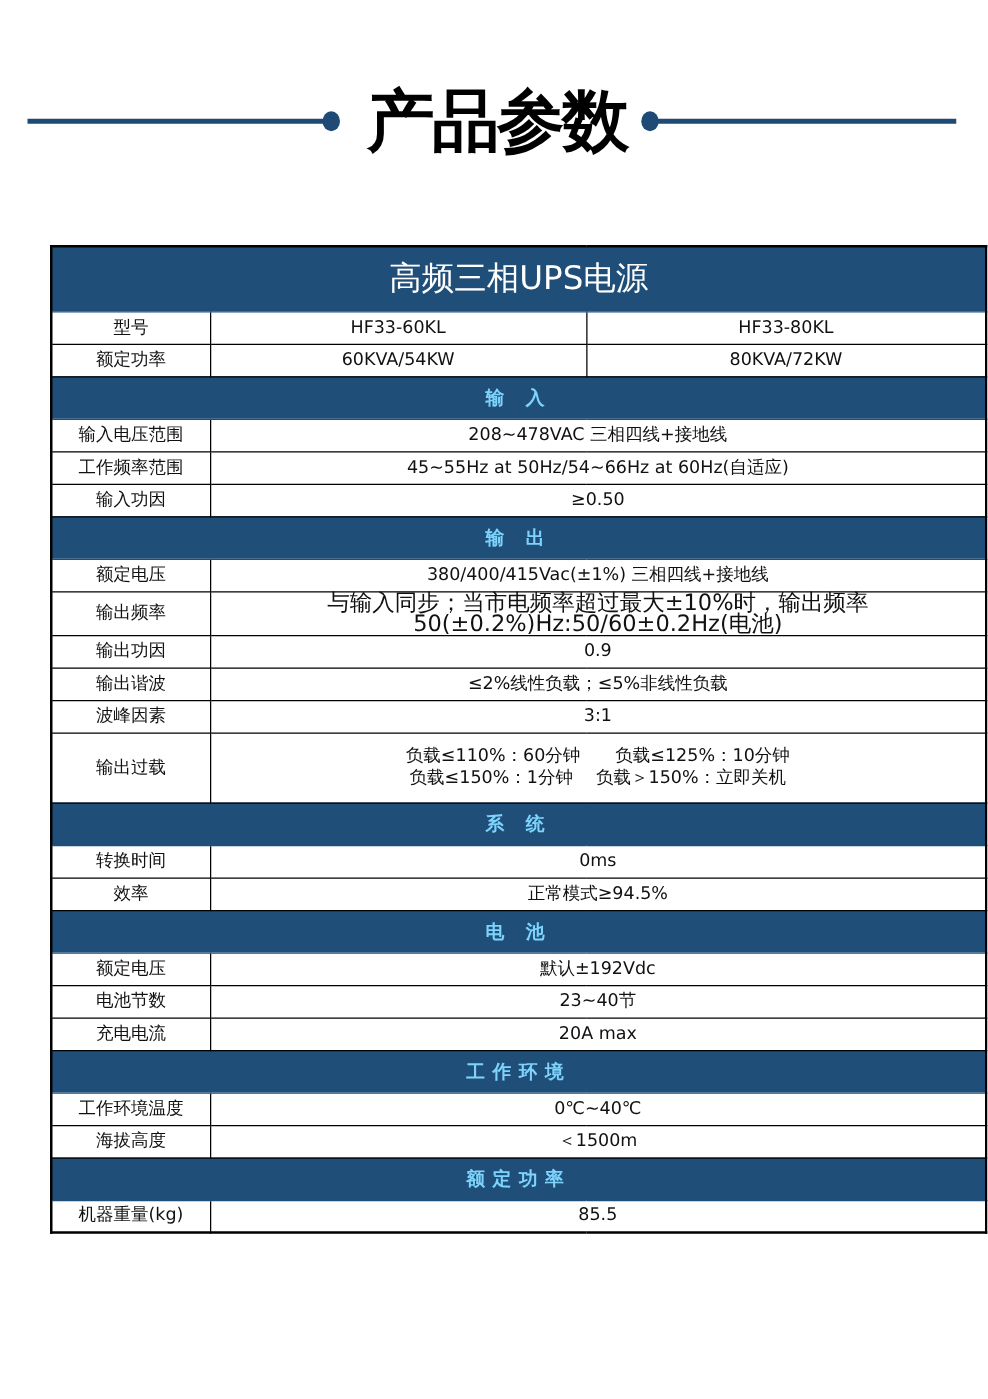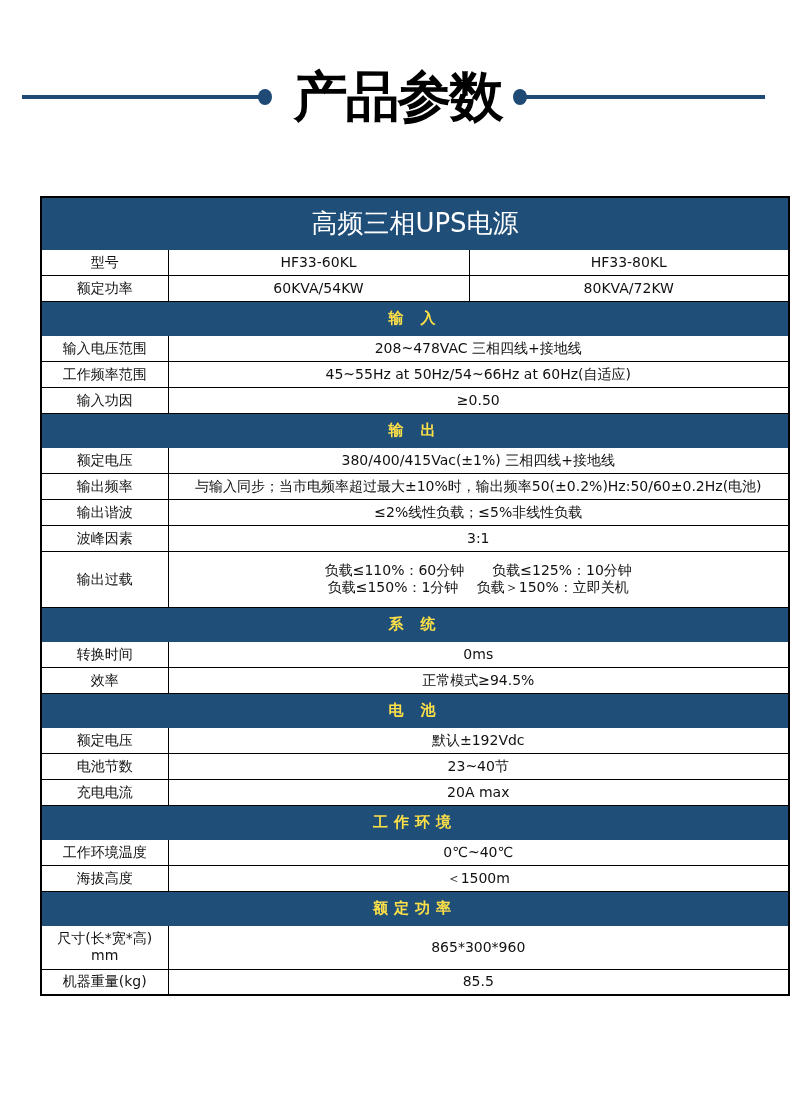--- a/index.html
+++ b/index.html
@@ -15,21 +15,21 @@
     .heading-dot.right { left: 513px; }
     .heading-title { position: absolute; left: 290px; top: 5px; width: 215px; text-align: center;
       font-size: 54px; font-weight: bold; color: #000000; letter-spacing: -2px; line-height: 64px; }
 
     .spec-table { position: absolute; left: 21px; top: 196px; width: 748px;
       border-collapse: collapse; border: 2px solid #000; table-layout: fixed; margin-left: 19px; }
     .spec-table td { border: 1px solid #000; text-align: center; vertical-align: middle;
       font-size: 14px; line-height: 17px; padding: 0 2px; }
     .spec-table td.label { width: 127px; }
     .row-title td { background: #1f4e79; color: #fff; font-size: 26px; height: 52px; border-color: #1f4e79; }
-    .row-section td { background: #1f4e79; color: #fde047; font-size: 15px; font-weight: bold; height: 34px; letter-spacing: 6px; border-color: #1f4e79; }
+    .row-section td { background: #1f4e79; color: #7dd3fc; font-size: 15px; font-weight: bold; height: 34px; letter-spacing: 6px; border-color: #1f4e79; }
     .row-normal td { height: 26px; }
     .row-tall td { height: 56px; }
     .row-dim td { height: 44px; }
   </style>
 </head>
 <body>
 
 <div class="heading-wrap">
   <div class="heading-line left"></div>
   <div class="heading-dot left"></div>
@@ -77,21 +77,25 @@
 
   <tr class="row-section">
     <td colspan="3">输 出</td>
   </tr>
   <tr class="row-normal">
     <td class="label">额定电压</td>
     <td colspan="2">380/400/415Vac(±1%) 三相四线+接地线</td>
   </tr>
   <tr class="row-normal">
     <td class="label">输出频率</td>
-    <td colspan="2" style="font-size:14px;">与输入同步；当市电频率超过最大±10%时，输出频率50(±0.2%)Hz:50/60±0.2Hz(电池)</td>
+    <td colspan="2" style="font-size:18px;">与输入同步；当市电频率超过最大±10%时，输出频率50(±0.2%)Hz:50/60±0.2Hz(电池)</td>
+  </tr>
+  <tr class="row-normal">
+    <td class="label">输出功因</td>
+    <td colspan="2">0.9</td>
   </tr>
   <tr class="row-normal">
     <td class="label">输出谐波</td>
     <td colspan="2">≤2%线性负载；≤5%非线性负载</td>
   </tr>
   <tr class="row-normal">
     <td class="label">波峰因素</td>
     <td colspan="2">3:1</td>
   </tr>
   <tr class="row-tall">
@@ -138,22 +142,18 @@
     <td colspan="2">0℃~40℃</td>
   </tr>
   <tr class="row-normal">
     <td class="label">海拔高度</td>
     <td colspan="2">＜1500m</td>
   </tr>
 
   <tr class="row-section">
     <td colspan="3">额定功率</td>
   </tr>
-  <tr class="row-dim">
-    <td class="label">尺寸(长*宽*高) mm</td>
-    <td colspan="2">865*300*960</td>
-  </tr>
   <tr class="row-normal">
     <td class="label">机器重量(kg)</td>
     <td colspan="2">85.5</td>
   </tr>
 </tbody>
   </table>
 
 </body></html>

